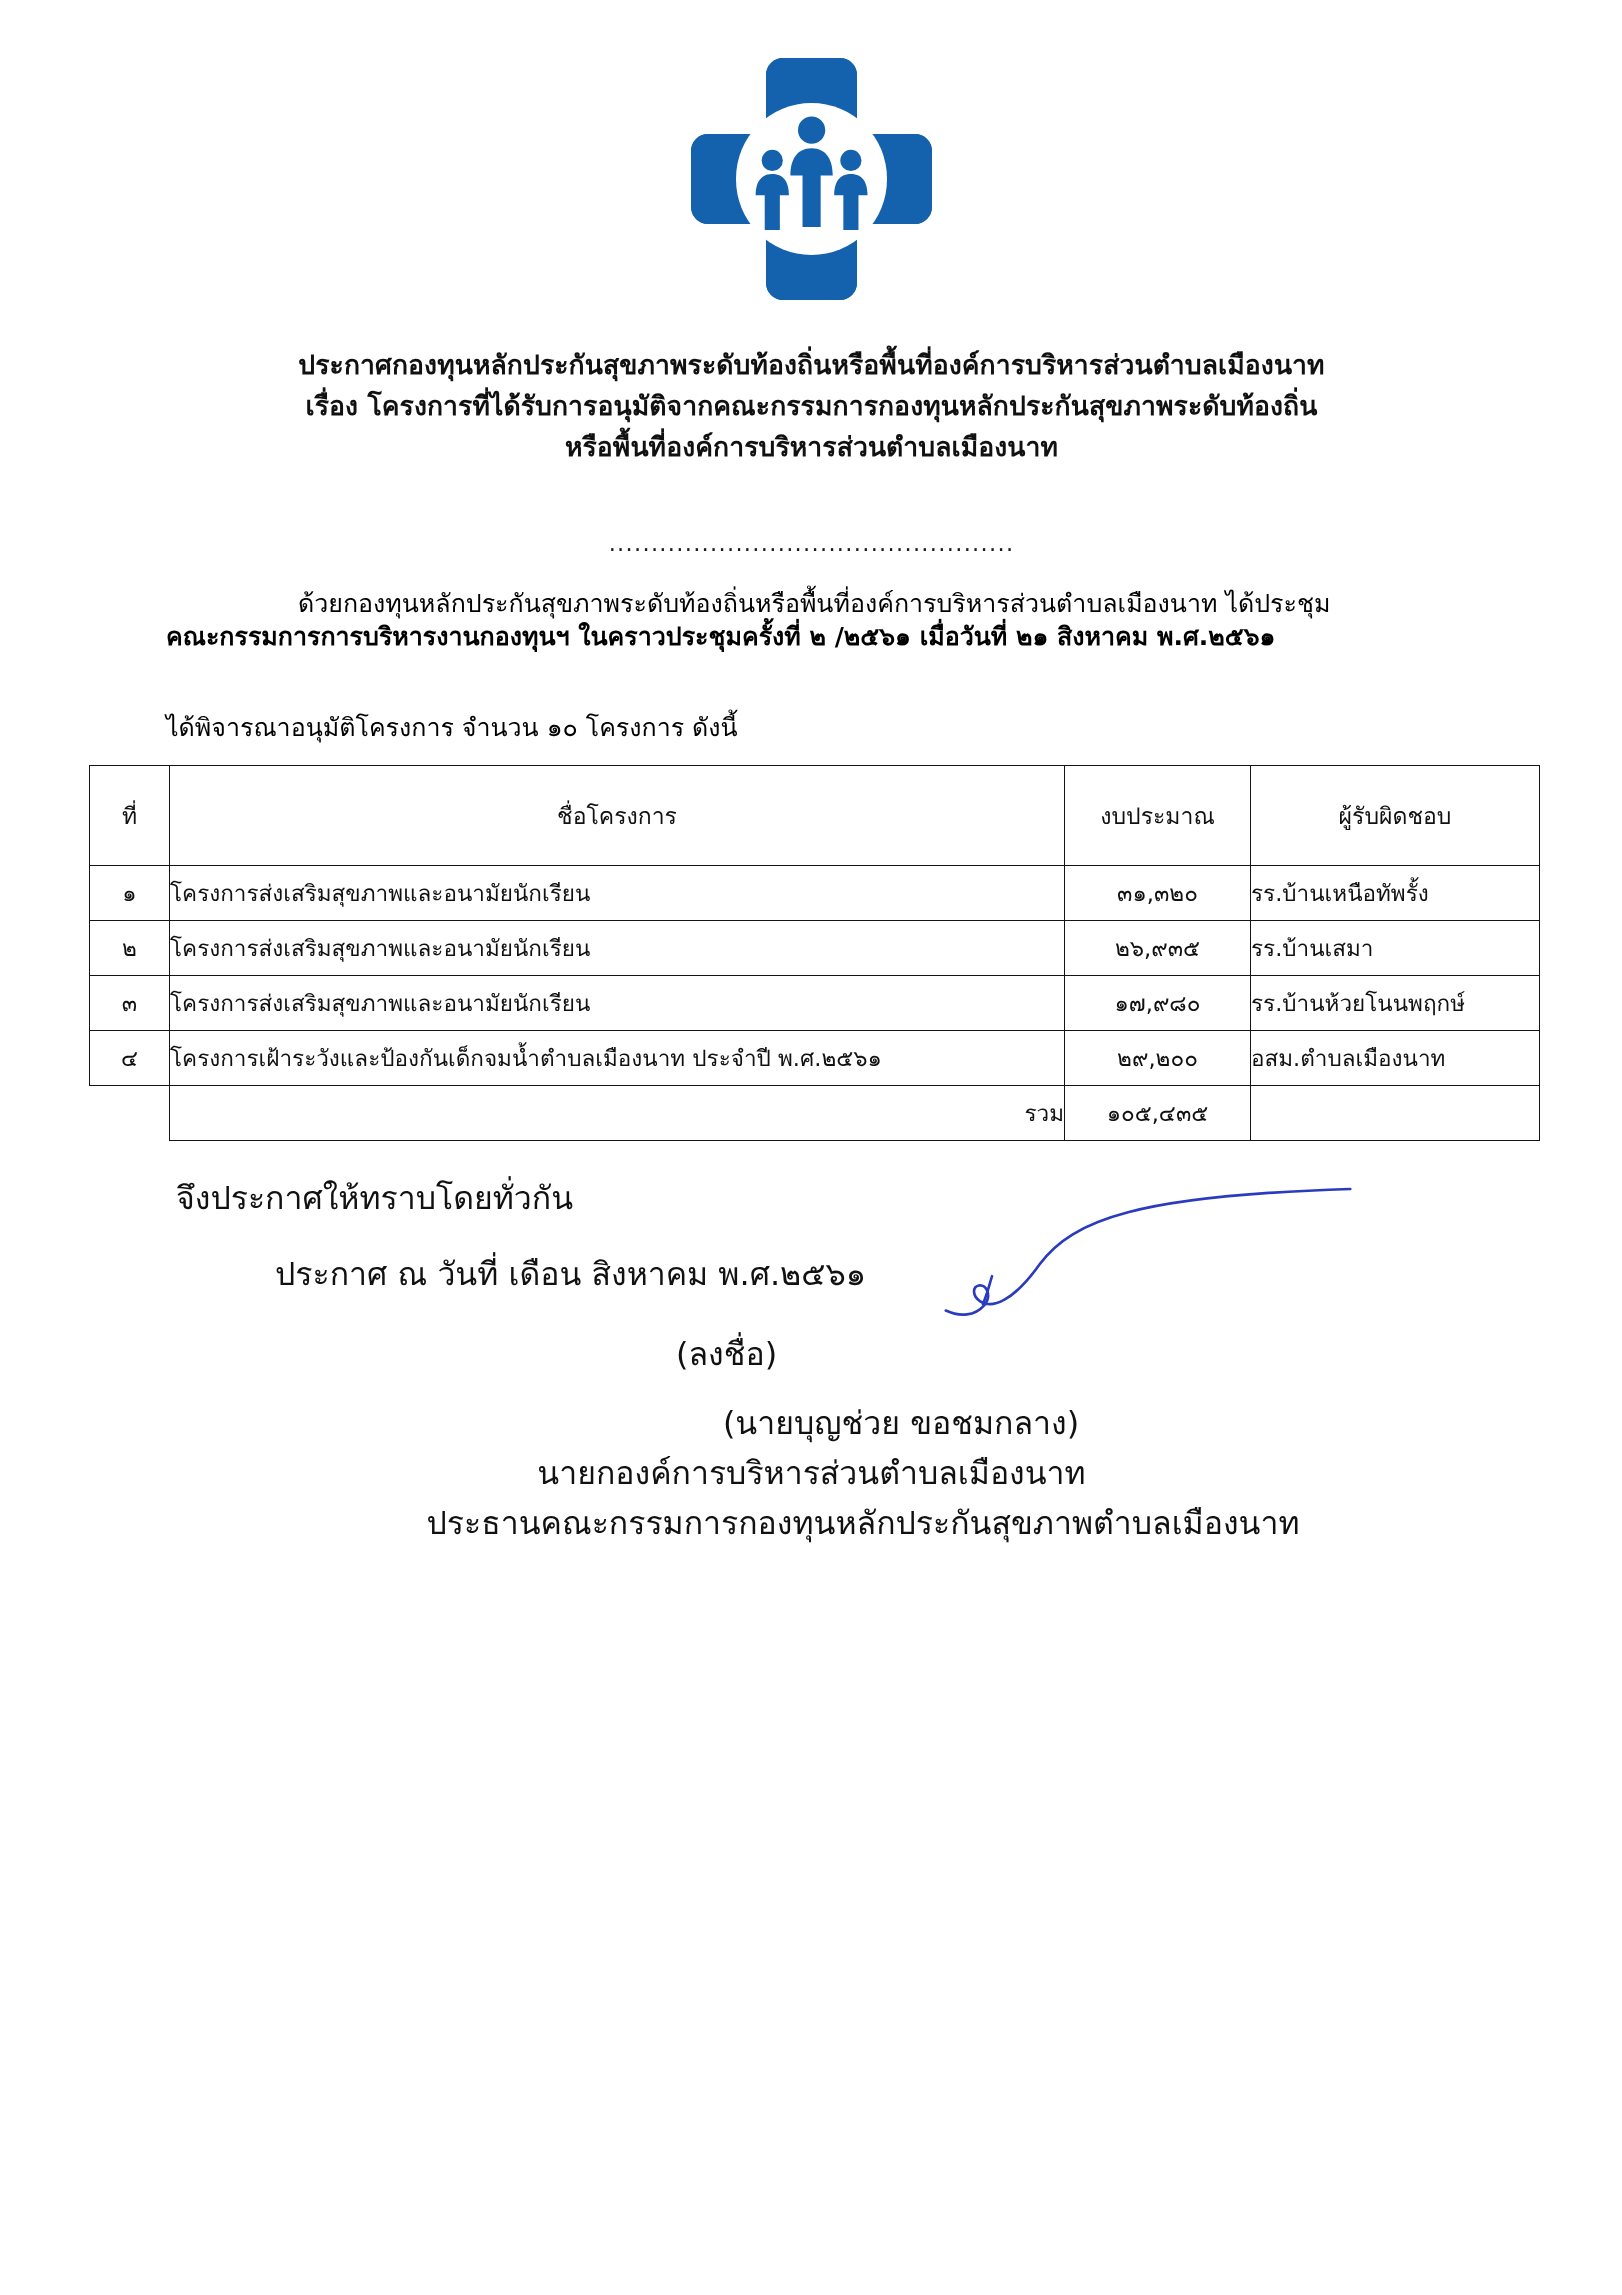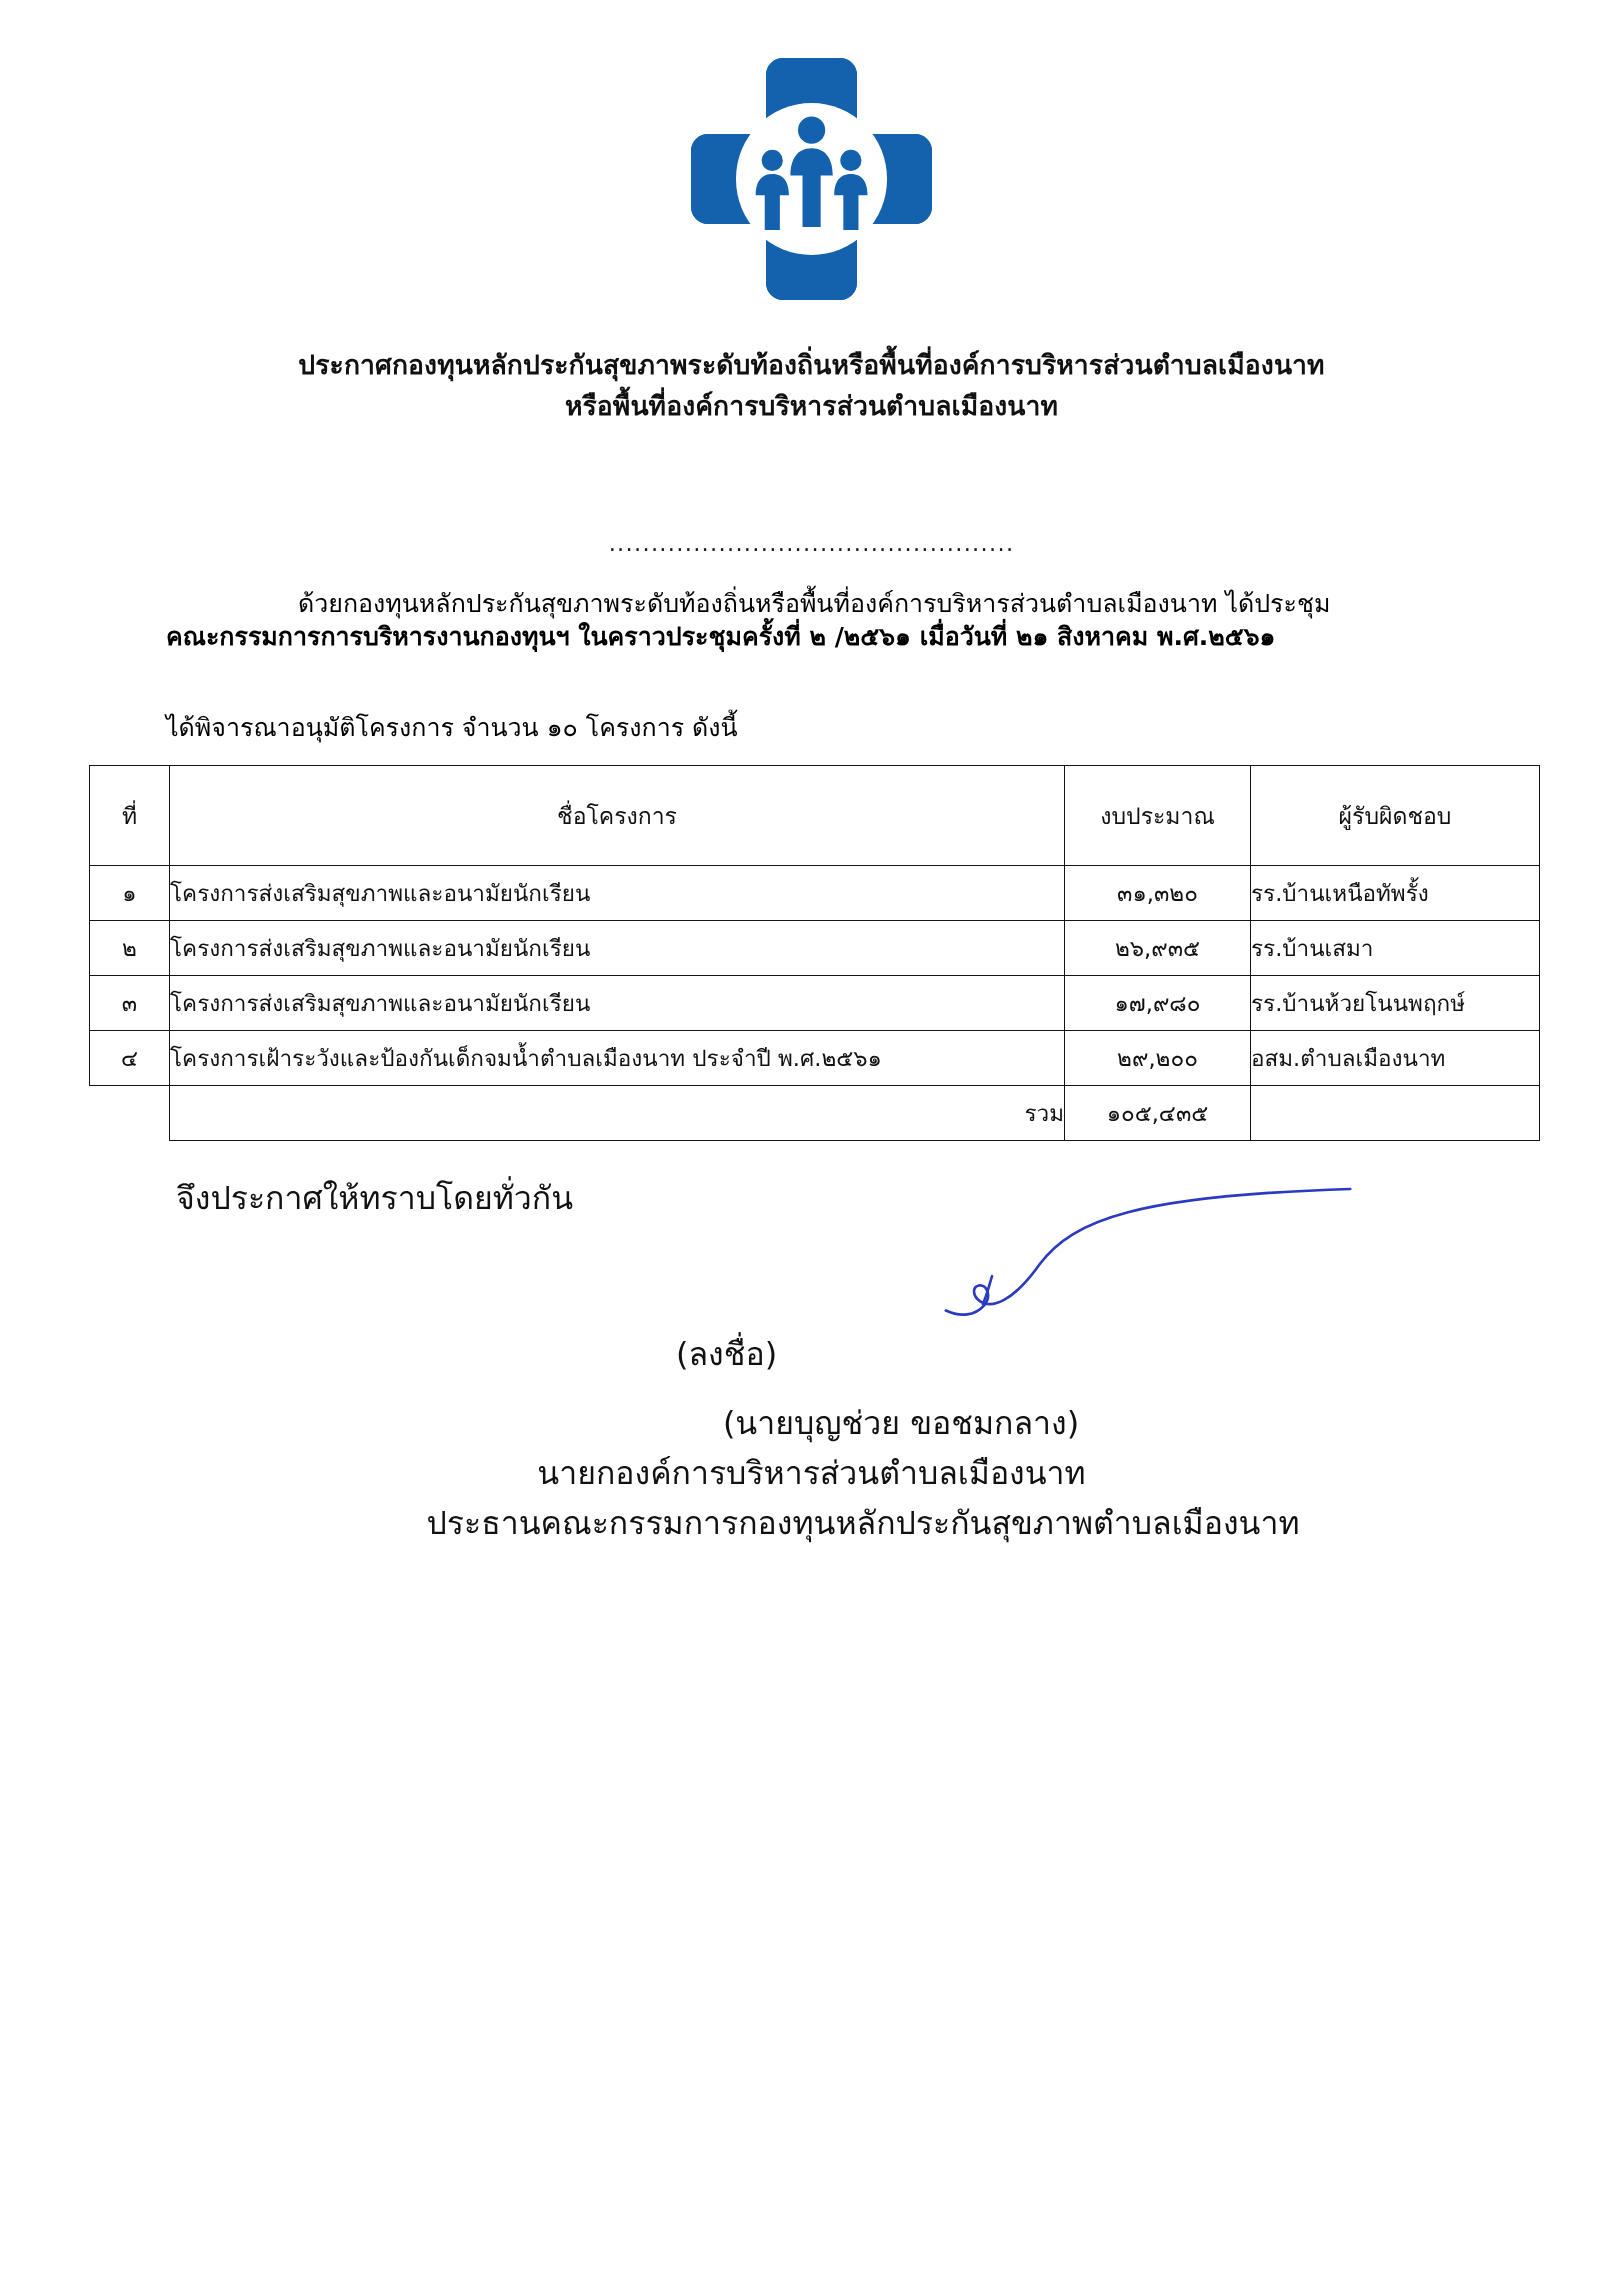--- a/index.html
+++ b/index.html
@@ -210,20 +210,21 @@
           <path d="M24 47 C 16 47 13 53 13 61 L 19 61 L 19 84 L 29 84 L 29 61 L 35 61 C 35 53 32 47 24 47 Z"></path>
           <circle cx="76" cy="38" r="7"></circle>
           <path d="M76 47 C 68 47 65 53 65 61 L 71 61 L 71 84 L 81 84 L 81 61 L 87 61 C 87 53 84 47 76 47 Z"></path>
         </g>
       </svg>
     </div>
   </div>
 
   <div class="head-block">
     <div class="head-line">ประกาศกองทุนหลักประกันสุขภาพระดับท้องถิ่นหรือพื้นที่องค์การบริหารส่วนตำบลเมืองนาท</div>
+    <div class="head-line">เรื่อง  โครงการที่ได้รับการอนุมัติจากคณะกรรมการกองทุนหลักประกันสุขภาพระดับท้องถิ่น</div>
     <div class="head-line">หรือพื้นที่องค์การบริหารส่วนตำบลเมืองนาท</div>
   </div>
   <div class="dotted">................................................</div>
 
   <div class="para para-1">ด้วยกองทุนหลักประกันสุขภาพระดับท้องถิ่นหรือพื้นที่องค์การบริหารส่วนตำบลเมืองนาท  ได้ประชุม</div>
   <div class="para para-2">คณะกรรมการการบริหารงานกองทุนฯ  ในคราวประชุมครั้งที่ ๒ /๒๕๖๑  เมื่อวันที่ ๒๑ สิงหาคม  พ.ศ.๒๕๖๑</div>
   <div class="para para-3">ได้พิจารณาอนุมัติโครงการ  จำนวน  ๑๐ โครงการ  ดังนี้</div>
 
   <div class="tbl-wrap">
     <table class="main">
@@ -267,20 +268,21 @@
         <td class="no-border"></td>
         <td class="c-name cell-right">รวม</td>
         <td class="c-budget cell-center">๑๐๕,๔๓๕</td>
         <td class="c-resp"></td>
       </tr>
     </tbody>
       </table>
   </div>
 
   <div class="ftr ftr-notice">จึงประกาศให้ทราบโดยทั่วกัน</div>
+  <div class="ftr ftr-date">ประกาศ  ณ  วันที่      เดือน  สิงหาคม   พ.ศ.๒๕๖๑</div>
   <div class="ftr ftr-sign">(ลงชื่อ)</div>
 
   <svg class="signature" viewBox="0 0 640 230">
     <path d="M8 190 C 30 200 52 198 66 182 C 78 168 70 150 58 152 C 48 154 48 168 60 176 C 78 188 110 176 150 120 C 200 52 300 16 620 6" fill="none" stroke="#2a3bbf" stroke-width="4" stroke-linecap="round"></path>
     <path d="M64 180 C 70 168 74 150 78 138" fill="none" stroke="#2a3bbf" stroke-width="4" stroke-linecap="round"></path>
   </svg>
 
   <div class="ftr ftr-name">(นายบุญช่วย   ขอชมกลาง)</div>
   <div class="ftr ftr-pos1">นายกองค์การบริหารส่วนตำบลเมืองนาท</div>
   <div class="ftr ftr-pos2">ประธานคณะกรรมการกองทุนหลักประกันสุขภาพตำบลเมืองนาท</div>

